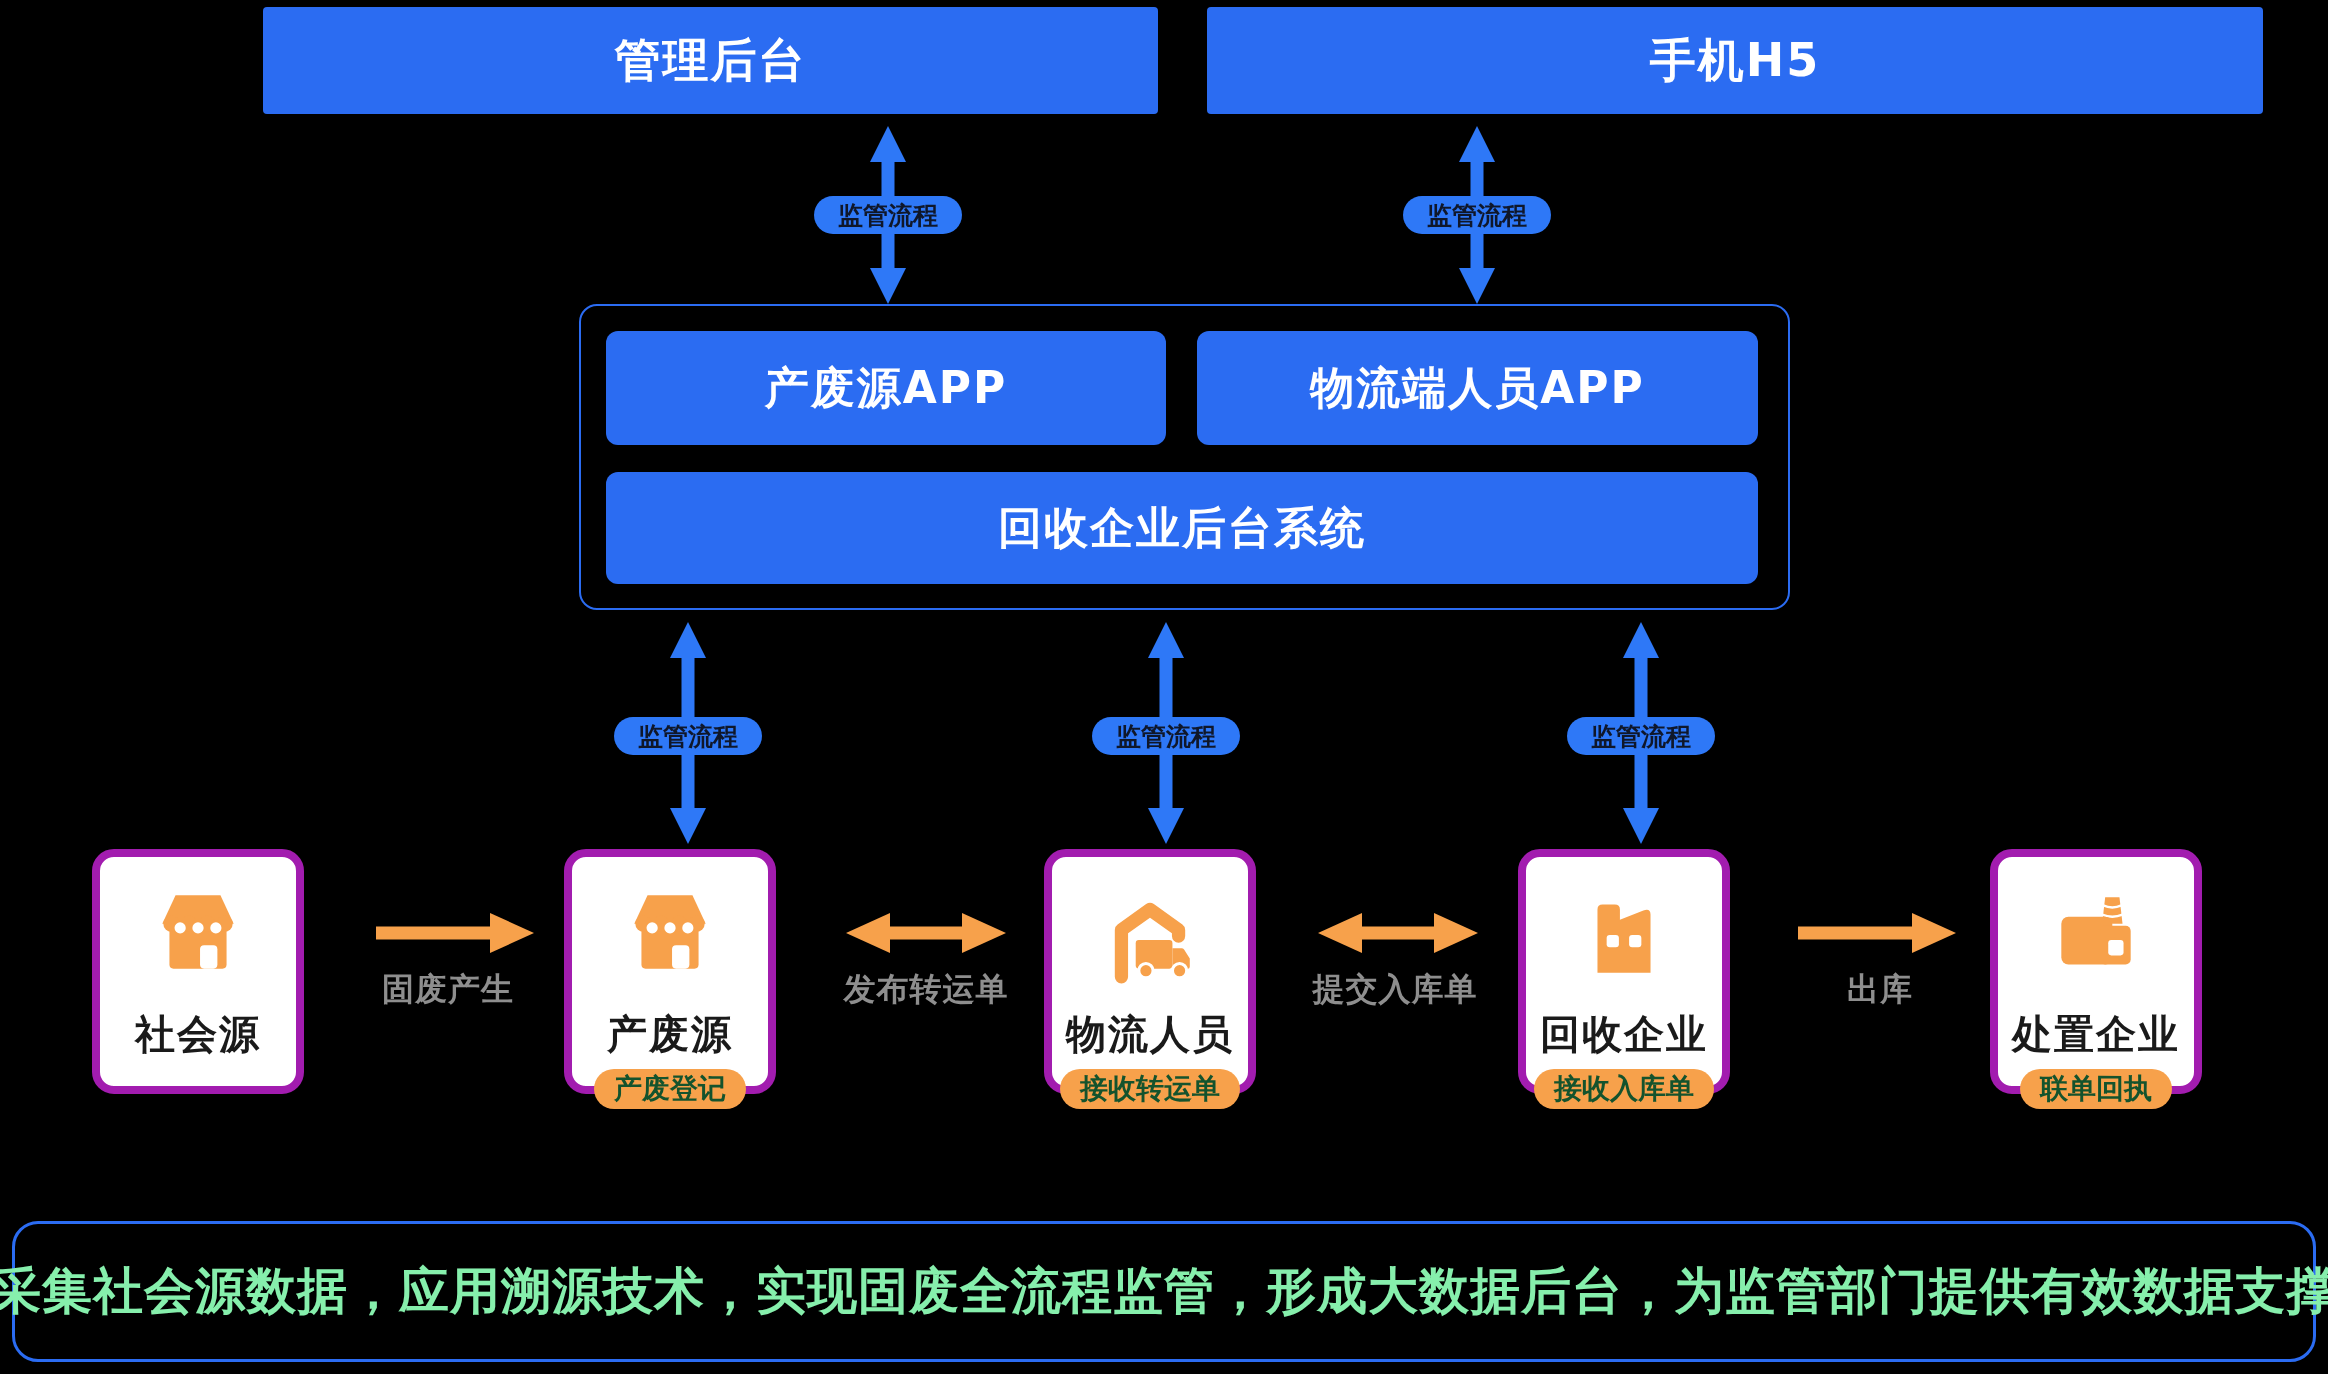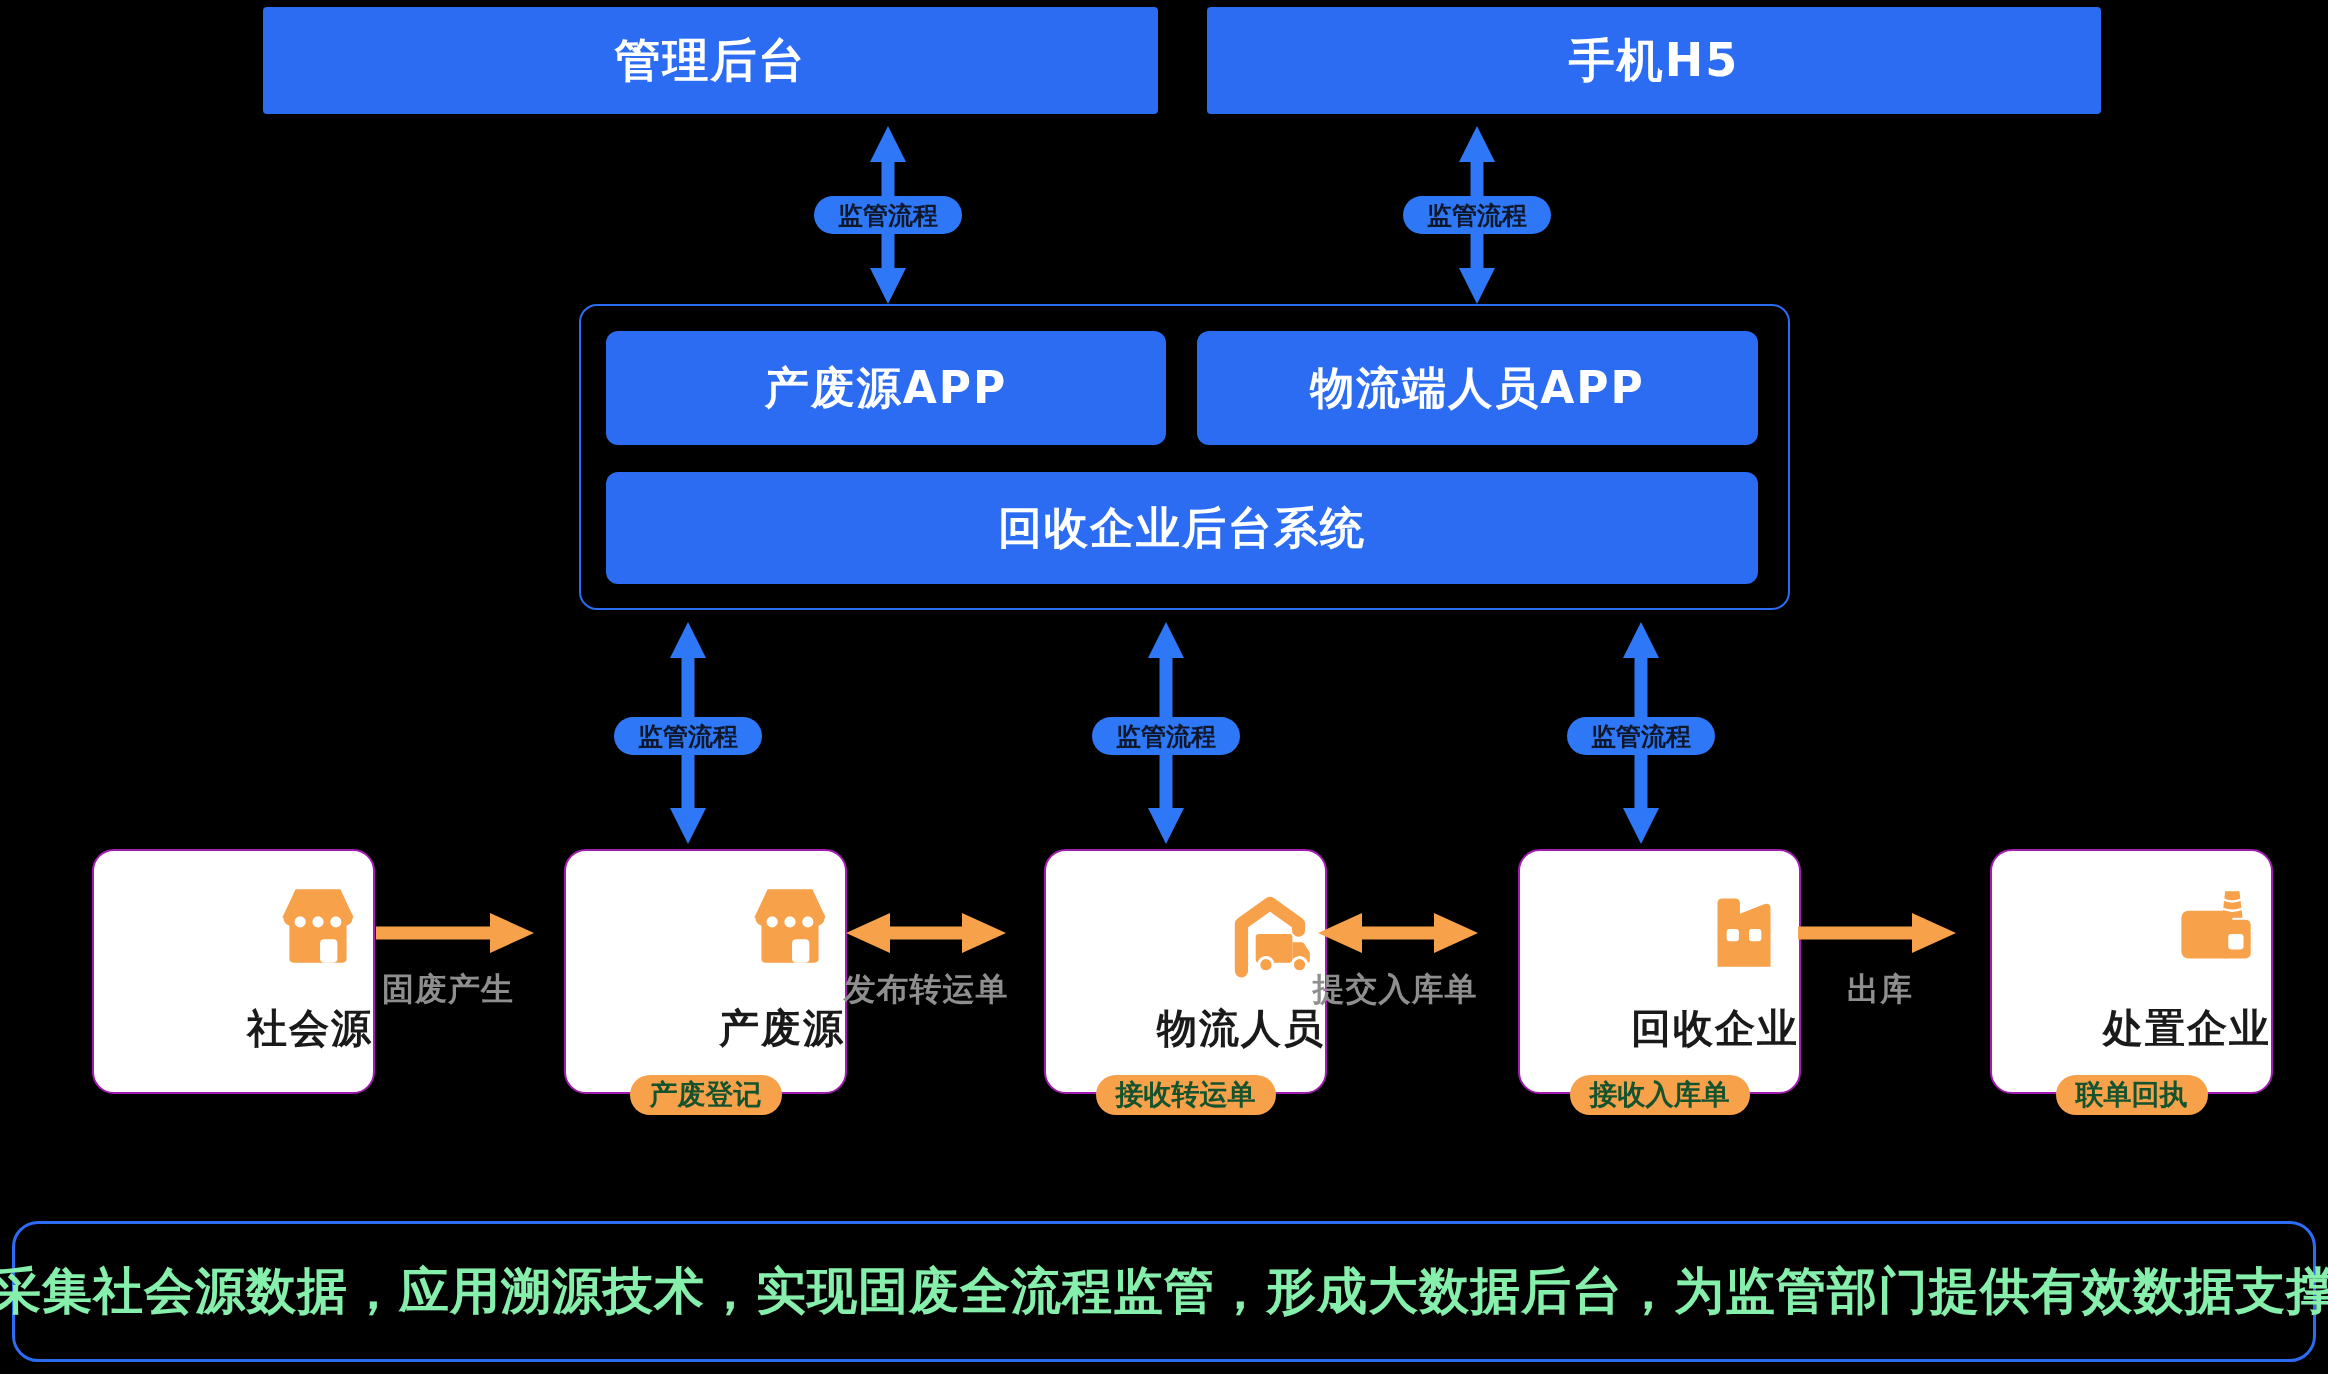--- a/index.html
+++ b/index.html
@@ -34,24 +34,24 @@
   }
   .app-box{
     position:absolute;height:114px;
     background:#2B6CF2;border-radius:12px;
     color:#fff;font-size:44px;font-weight:bold;
     display:flex;align-items:center;justify-content:center;
     letter-spacing:2px;
   }
   
   .entity{
-    position:absolute;top:849px;width:283px;height:245px;
-    background:#fff;border:2px solid #a21caf;border-radius:22px;
+    position:absolute;top:849px;width:212px;height:245px;
+    background:#fff;border:8px solid #a21caf;border-radius:22px;
     box-sizing:border-box;
-    display:flex;flex-direction:column;align-items:flex-end;
+    display:flex;flex-direction:column;align-items:center;
   }
   .entity .icon{margin-top:26px;width:110px;height:102px;}
   .entity .ename{
     margin-top:22px;color:#1A1A1A;font-size:40px;font-weight:bold;
     letter-spacing:2px;white-space:nowrap;
   }
   .entity-tag{
     position:absolute;left:50%;bottom:-23px;transform:translateX(-50%);
     height:40px;padding:0 20px;border-radius:20px;
     background:#F7A14B;color:#14532d;font-size:28px;font-weight:bold;
@@ -72,21 +72,21 @@
     color:#86efac;font-size:50px;font-weight:bold;letter-spacing:1px;
     white-space:nowrap;
   }
 </style>
 </head>
 <body>
 
 <div class="canvas">
 
   <div class="blue-box" style="left:263px;top:7px;width:895px">管理后台</div>
-  <div class="blue-box" style="left:1207px;top:7px;width:894px">手机H5</div>
+  <div class="blue-box" style="left:1207px;top:7px;width:1056px">手机H5</div>
 
   <svg class="v-arrow" style="left:866px;top:126px" width="44" height="178" viewBox="0 0 44 178">
     <line x1="22" y1="28" x2="22" y2="150" stroke="#2E78F7" stroke-width="13"></line>
     <polygon points="22,0 4,36 40,36" fill="#2E78F7"></polygon>
     <polygon points="22,178 4,142 40,142" fill="#2E78F7"></polygon>
   </svg>
   <svg class="v-arrow" style="left:1455px;top:126px" width="44" height="178" viewBox="0 0 44 178">
     <line x1="22" y1="28" x2="22" y2="150" stroke="#2E78F7" stroke-width="13"></line>
     <polygon points="22,0 4,36 40,36" fill="#2E78F7"></polygon>
     <polygon points="22,178 4,142 40,142" fill="#2E78F7"></polygon>

